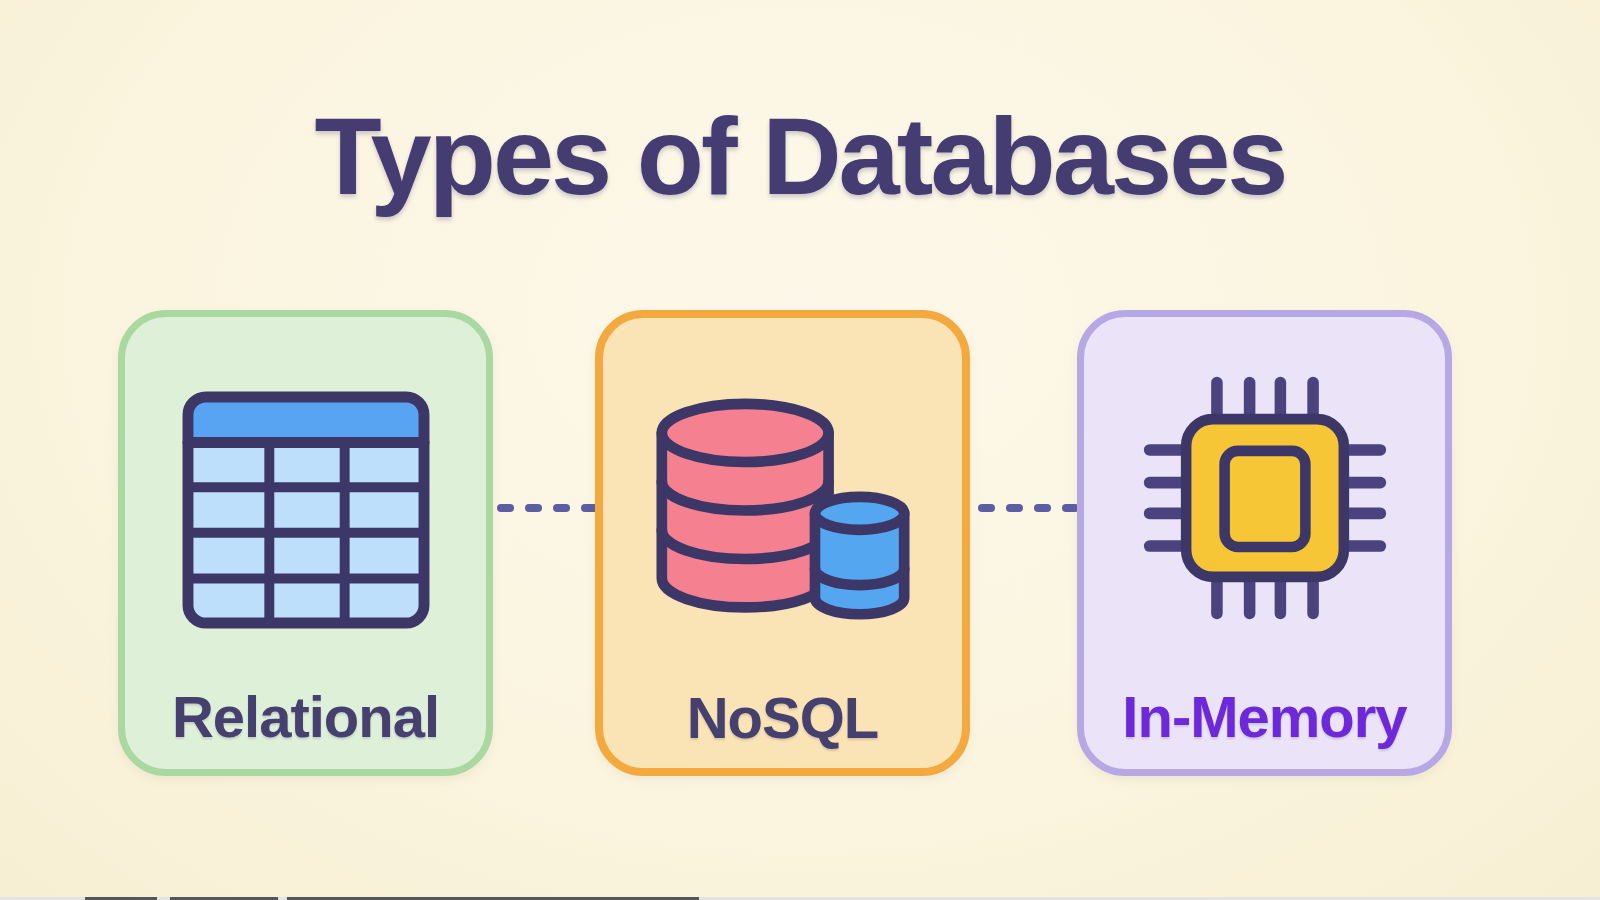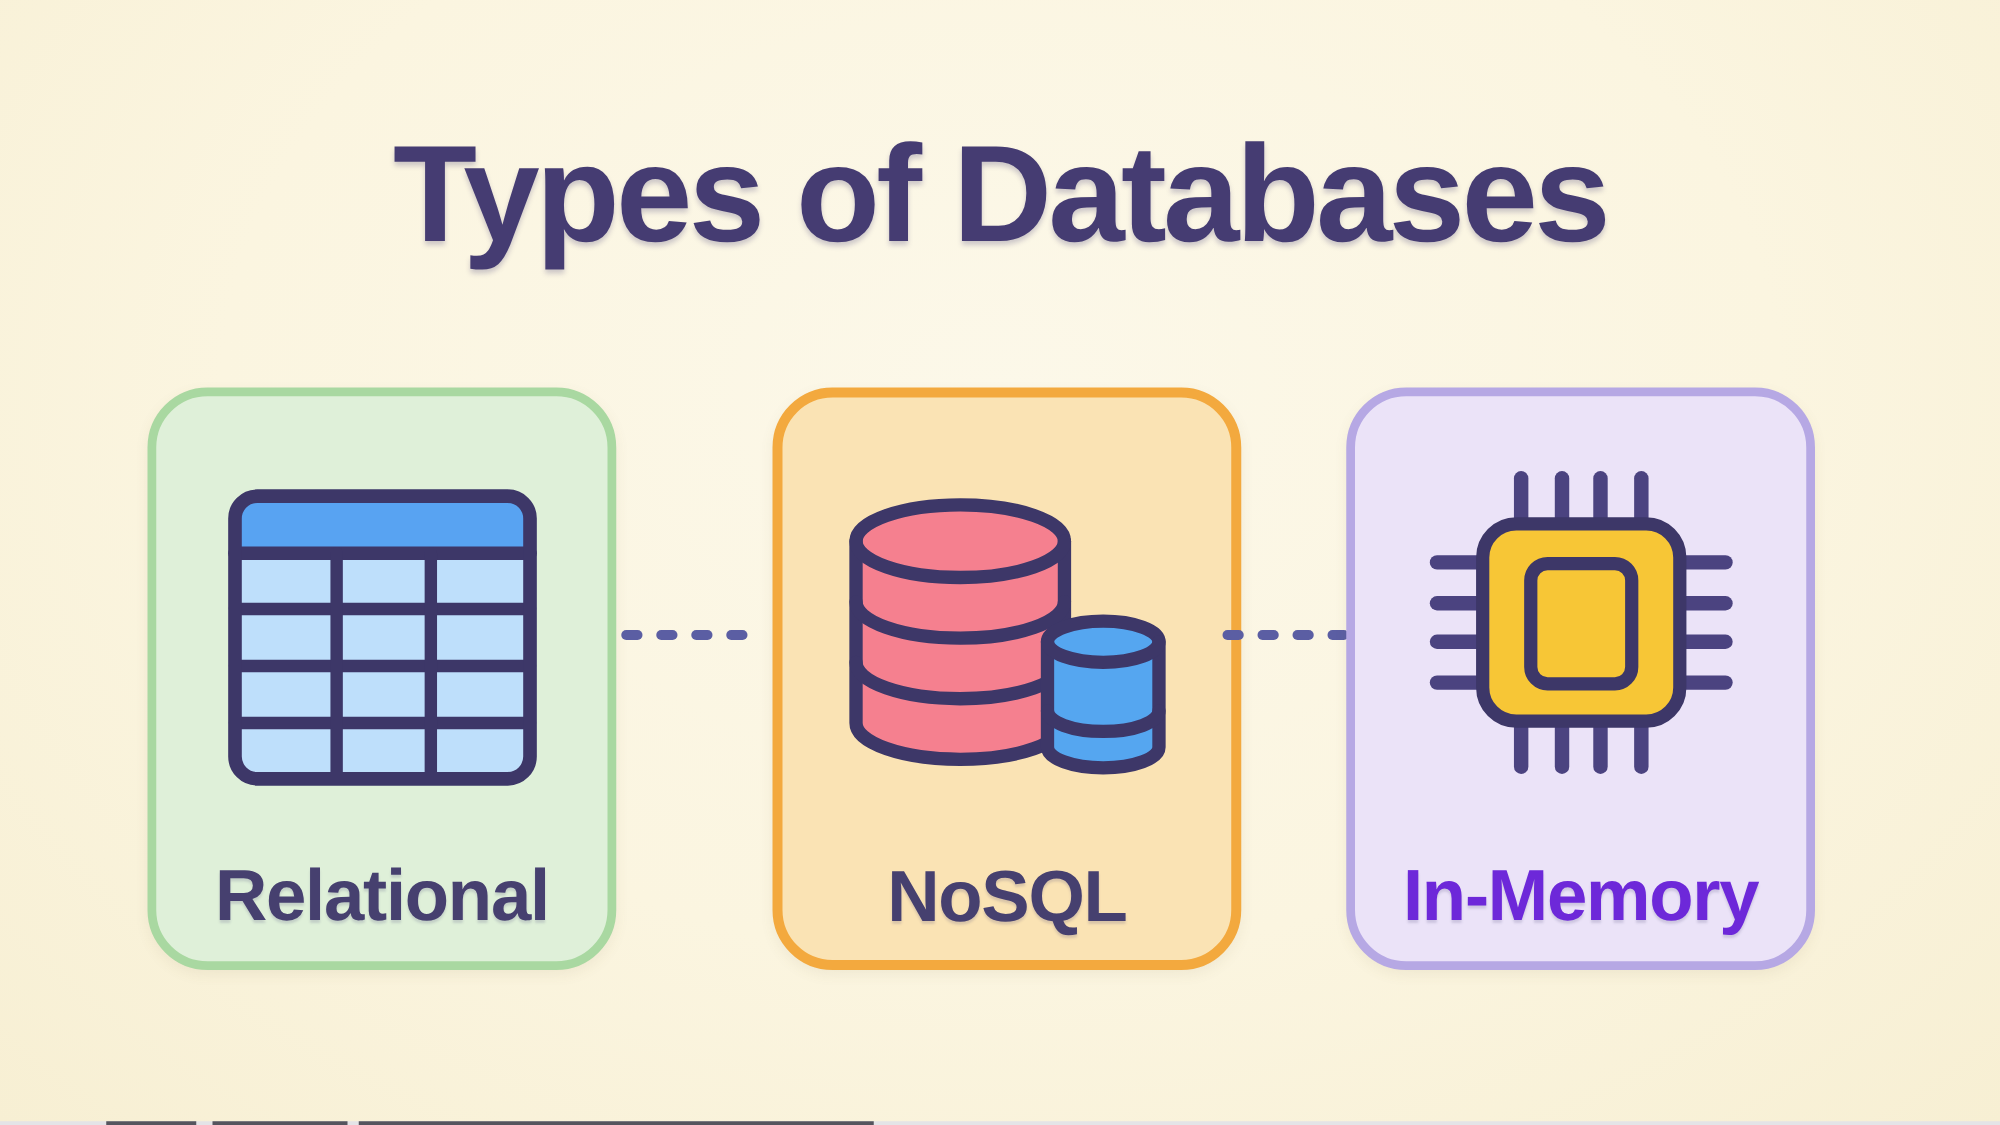--- a/index.html
+++ b/index.html
@@ -28,21 +28,21 @@
   .card {
     position: absolute;
     top: 310px;
     width: 375px;
     height: 466px;
     border: 7px solid;
     border-radius: 48px;
     box-shadow: 0 4px 10px rgba(120, 105, 70, 0.08);
   }
   .card1 { left: 118px; }
-  .card2 { left: 618px; border-width: 8px; }
+  .card2 { left: 595px; border-width: 8px; }
   .card3 { left: 1077px; }
 
   .icon-area {
     position: absolute;
     left: 0;
     right: 0;
     display: flex;
     justify-content: center;
   }
   .card1 .icon-area { top: 74px; }

